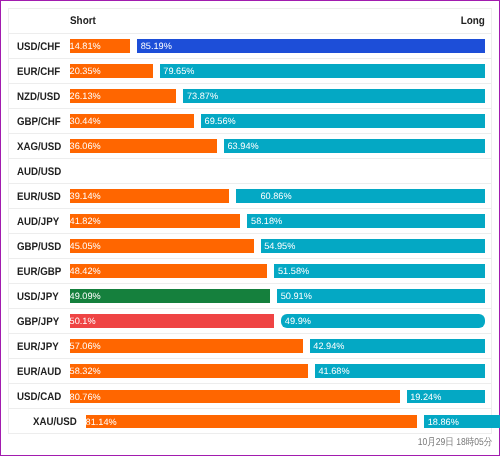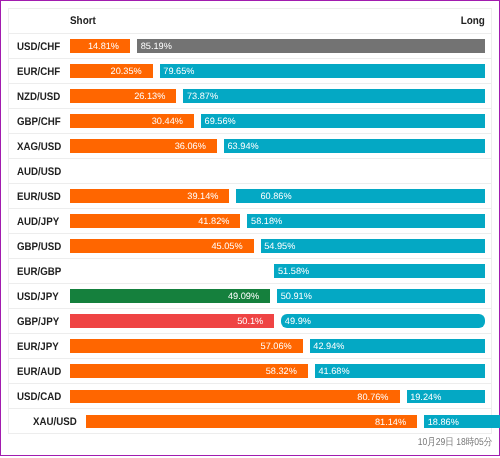--- a/index.html
+++ b/index.html
@@ -100,21 +100,20 @@
     height: 13.9px;
     font-size: 9.2px;
     color: #ffffff;
     line-height: 14.6px;
     white-space: nowrap;
     overflow: hidden;
   }
   .bar-short {
     left: 0;
     background: #ff6600;
-    text-align: right;
     padding-right: 11px;
     box-sizing: border-box;
   }
   .bar-long {
     right: 0;
     background: #04a8c4;
     text-align: left;
     padding-left: 3.6px;
     box-sizing: border-box;
   }
@@ -138,21 +137,21 @@
   <div id="card">
     <div class="hdr">
       <div class="hdr-short">Short</div>
       <div class="hdr-long">Long</div>
     </div>
     <div id="rows">
       <div class="row" style="top:24.50px">
         <div class="row-label">USD/CHF</div>
         <div class="bars">
           <div class="bar bar-short" style="width: calc(14.81% - 1.0367px); background: rgb(255, 102, 0);">14.81%</div>
-          <div class="bar bar-long" style="width: calc(85.19% - 5.9633px); background: #737373;">85.19%</div>
+          <div class="bar bar-long" style="width: calc(85.19% - 5.9633px); background: #1d4ed8;">85.19%</div>
         </div>
       </div>
       <div class="row" style="top:49.53px">
         <div class="row-label">EUR/CHF</div>
         <div class="bars">
           <div class="bar bar-short" style="width: calc(20.35% - 1.4245px); background: rgb(255, 102, 0);">20.35%</div>
           <div class="bar bar-long" style="width: calc(79.65% - 5.5755px); background: rgb(4, 168, 196);">79.65%</div>
         </div>
       </div>
       <div class="row" style="top:74.56px">
@@ -196,20 +195,21 @@
       <div class="row" style="top:224.74px">
         <div class="row-label">GBP/USD</div>
         <div class="bars">
           <div class="bar bar-short" style="width: calc(45.05% - 3.1535px); background: rgb(255, 102, 0);">45.05%</div>
           <div class="bar bar-long" style="width: calc(54.95% - 3.8465px); background: rgb(4, 168, 196); margin-left: 28px;">54.95%</div>
         </div>
       </div>
       <div class="row" style="top:249.77px">
         <div class="row-label">EUR/GBP</div>
         <div class="bars">
+          <div class="bar bar-short" style="width: calc(48.42% - 3.3894px); background: rgb(255, 102, 0);">48.42%</div>
           <div class="bar bar-long" style="width: calc(51.58% - 3.6106px); background: rgb(4, 168, 196);">51.58%</div>
         </div>
       </div>
       <div class="row" style="top:274.80px">
         <div class="row-label">USD/JPY</div>
         <div class="bars">
           <div class="bar bar-short" style="width: calc(49.09% - 3.4363px); background: #15803d;">49.09%</div>
           <div class="bar bar-long" style="width: calc(50.91% - 3.5637px); background: rgb(4, 168, 196);">50.91%</div>
         </div>
       </div>

